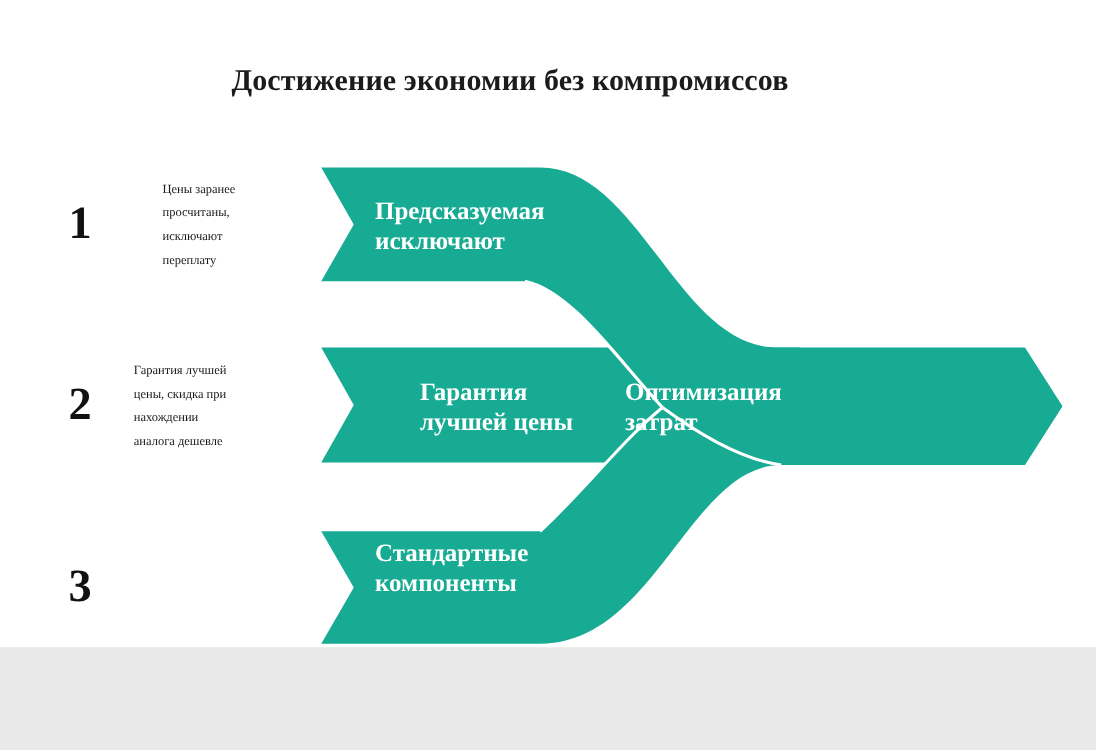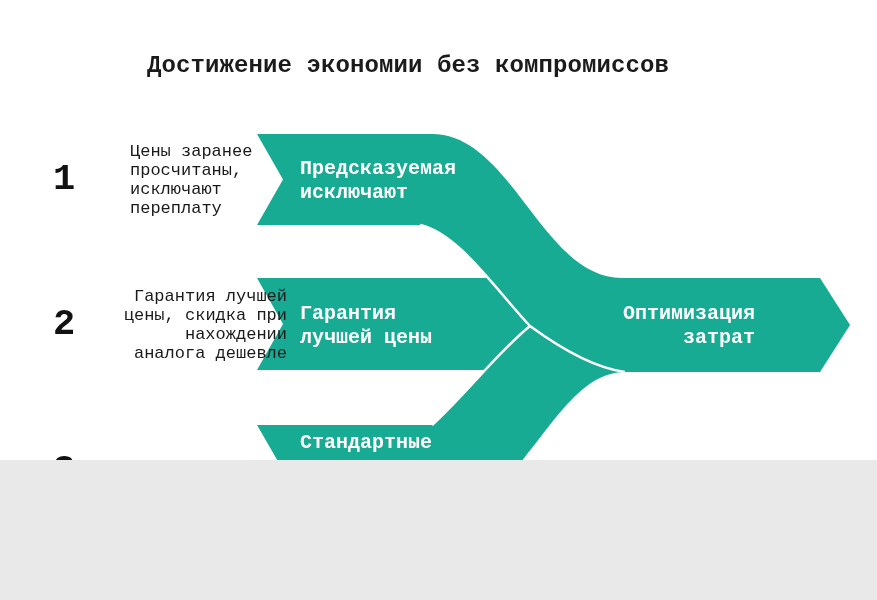--- a/index.html
+++ b/index.html
@@ -6,24 +6,24 @@
     --accent: #17AB93;
     --text: #1b1b1b;
     --label_text: #ffffff;
     --background: #ffffff;
   }
   * { margin: 0; padding: 0; box-sizing: border-box; }
   html, body { background: #e9e9e9; }
   .canvas {
     position: relative;
     width: 877px;
-    height: 460px;
+    height: 518px;
     background: var(--background);
     overflow: hidden;
-    font-family: Liberation Mono, monospace;
+    font-family: Liberation Serif, serif;
     margin: 0 auto;
   }
   .diagram-svg {
     position: absolute;
     inset: 0;
     width: 877px;
     height: 600px;
   }
   .page-title {
     position: absolute;
@@ -46,47 +46,46 @@
     font-size: 37px;
     font-weight: 700;
     color: #111111;
   }
   .item-number.n1 { top: 158px; }
   .item-number.n2 { top: 303px; }
   .item-number.n3 { top: 449px; }
   .item-desc {
     position: absolute;
     width: 180px;
-    font-size: 17px;
+    font-size: 10px;
     line-height: 19px;
     color: #1a1a1a;
     white-space: pre-line;
   }
   .item-desc.d1 { left: 130px; top: 142px; }
-  .item-desc.d2 { left: 107px; top: 287px; text-align: right; }
+  .item-desc.d2 { left: 107px; top: 287px; }
   .item-desc.d3 { left: 97px;  top: 432px; }
   .stream-label {
     position: absolute;
     left: 300px;
     width: 230px;
     font-size: 20px;
     line-height: 24px;
     font-weight: 700;
     color: var(--label_text);
     white-space: pre-line;
   }
   .stream-label.l1 { top: 157px; }
-  .stream-label.l2 { top: 302px; }
+  .stream-label.l2 { top: 302px; margin-left: 36px; }
   .stream-label.l3 { top: 431px; }
   .result-label {
     position: absolute;
     left: 500px;
     top: 302px;
     width: 255px;
-    text-align: right;
     font-size: 20px;
     line-height: 24px;
     font-weight: 700;
     color: var(--label_text);
     white-space: pre-line;
   }
 </style>
 </head>
 <body>
 

